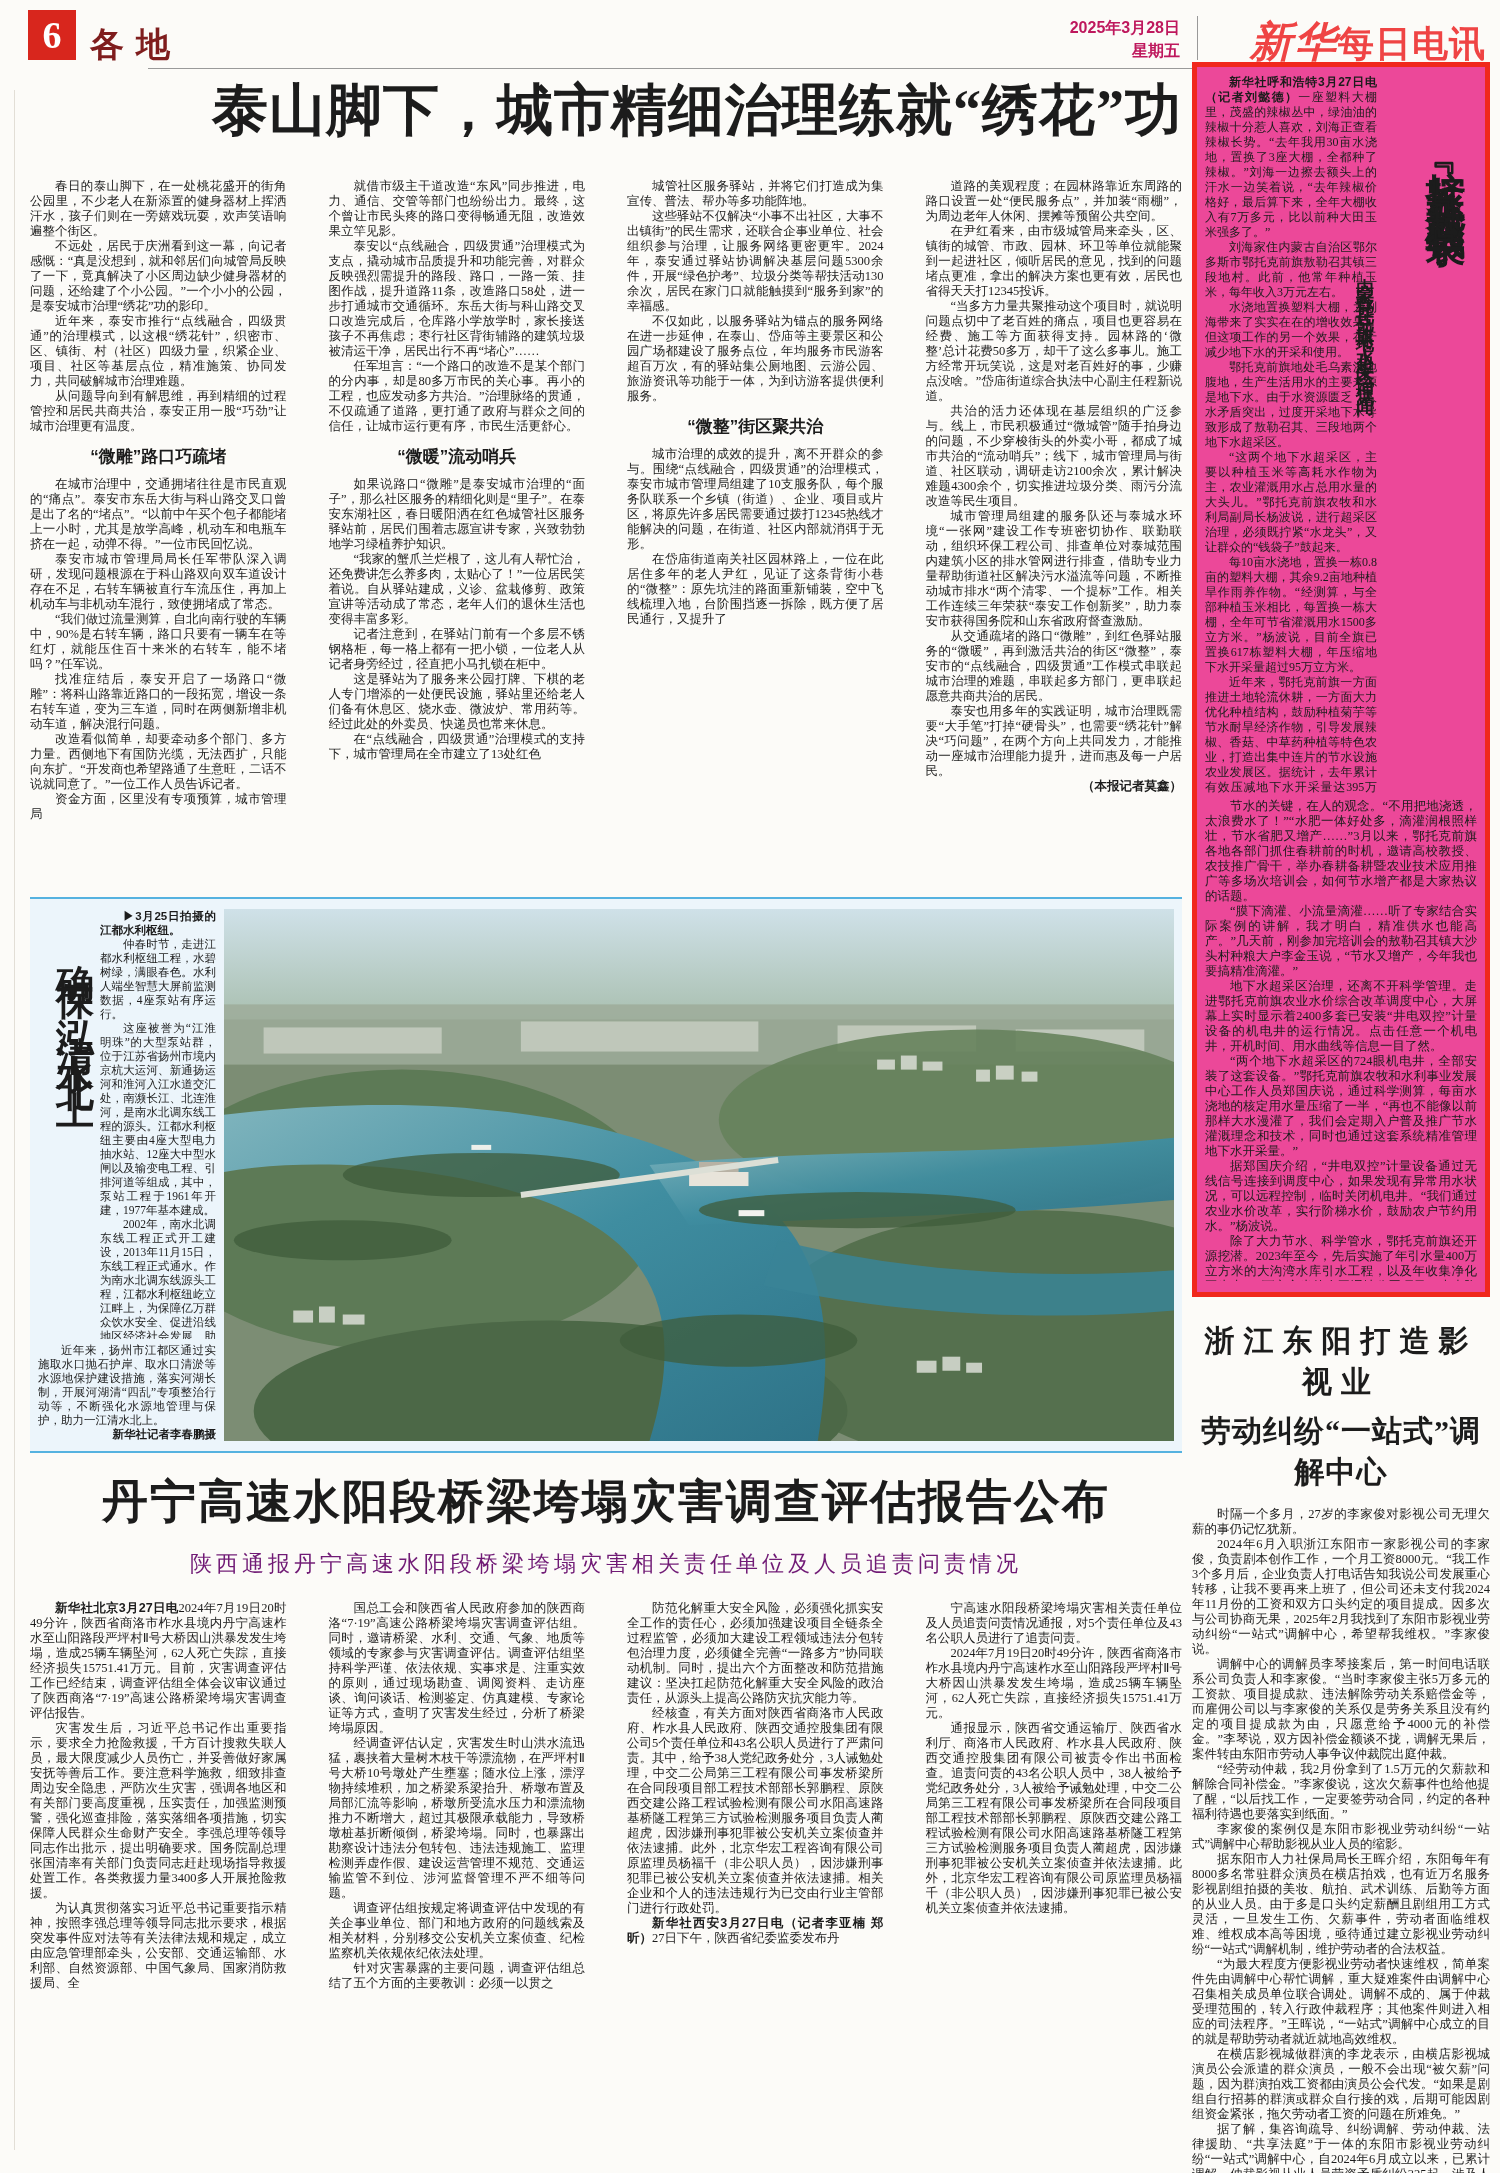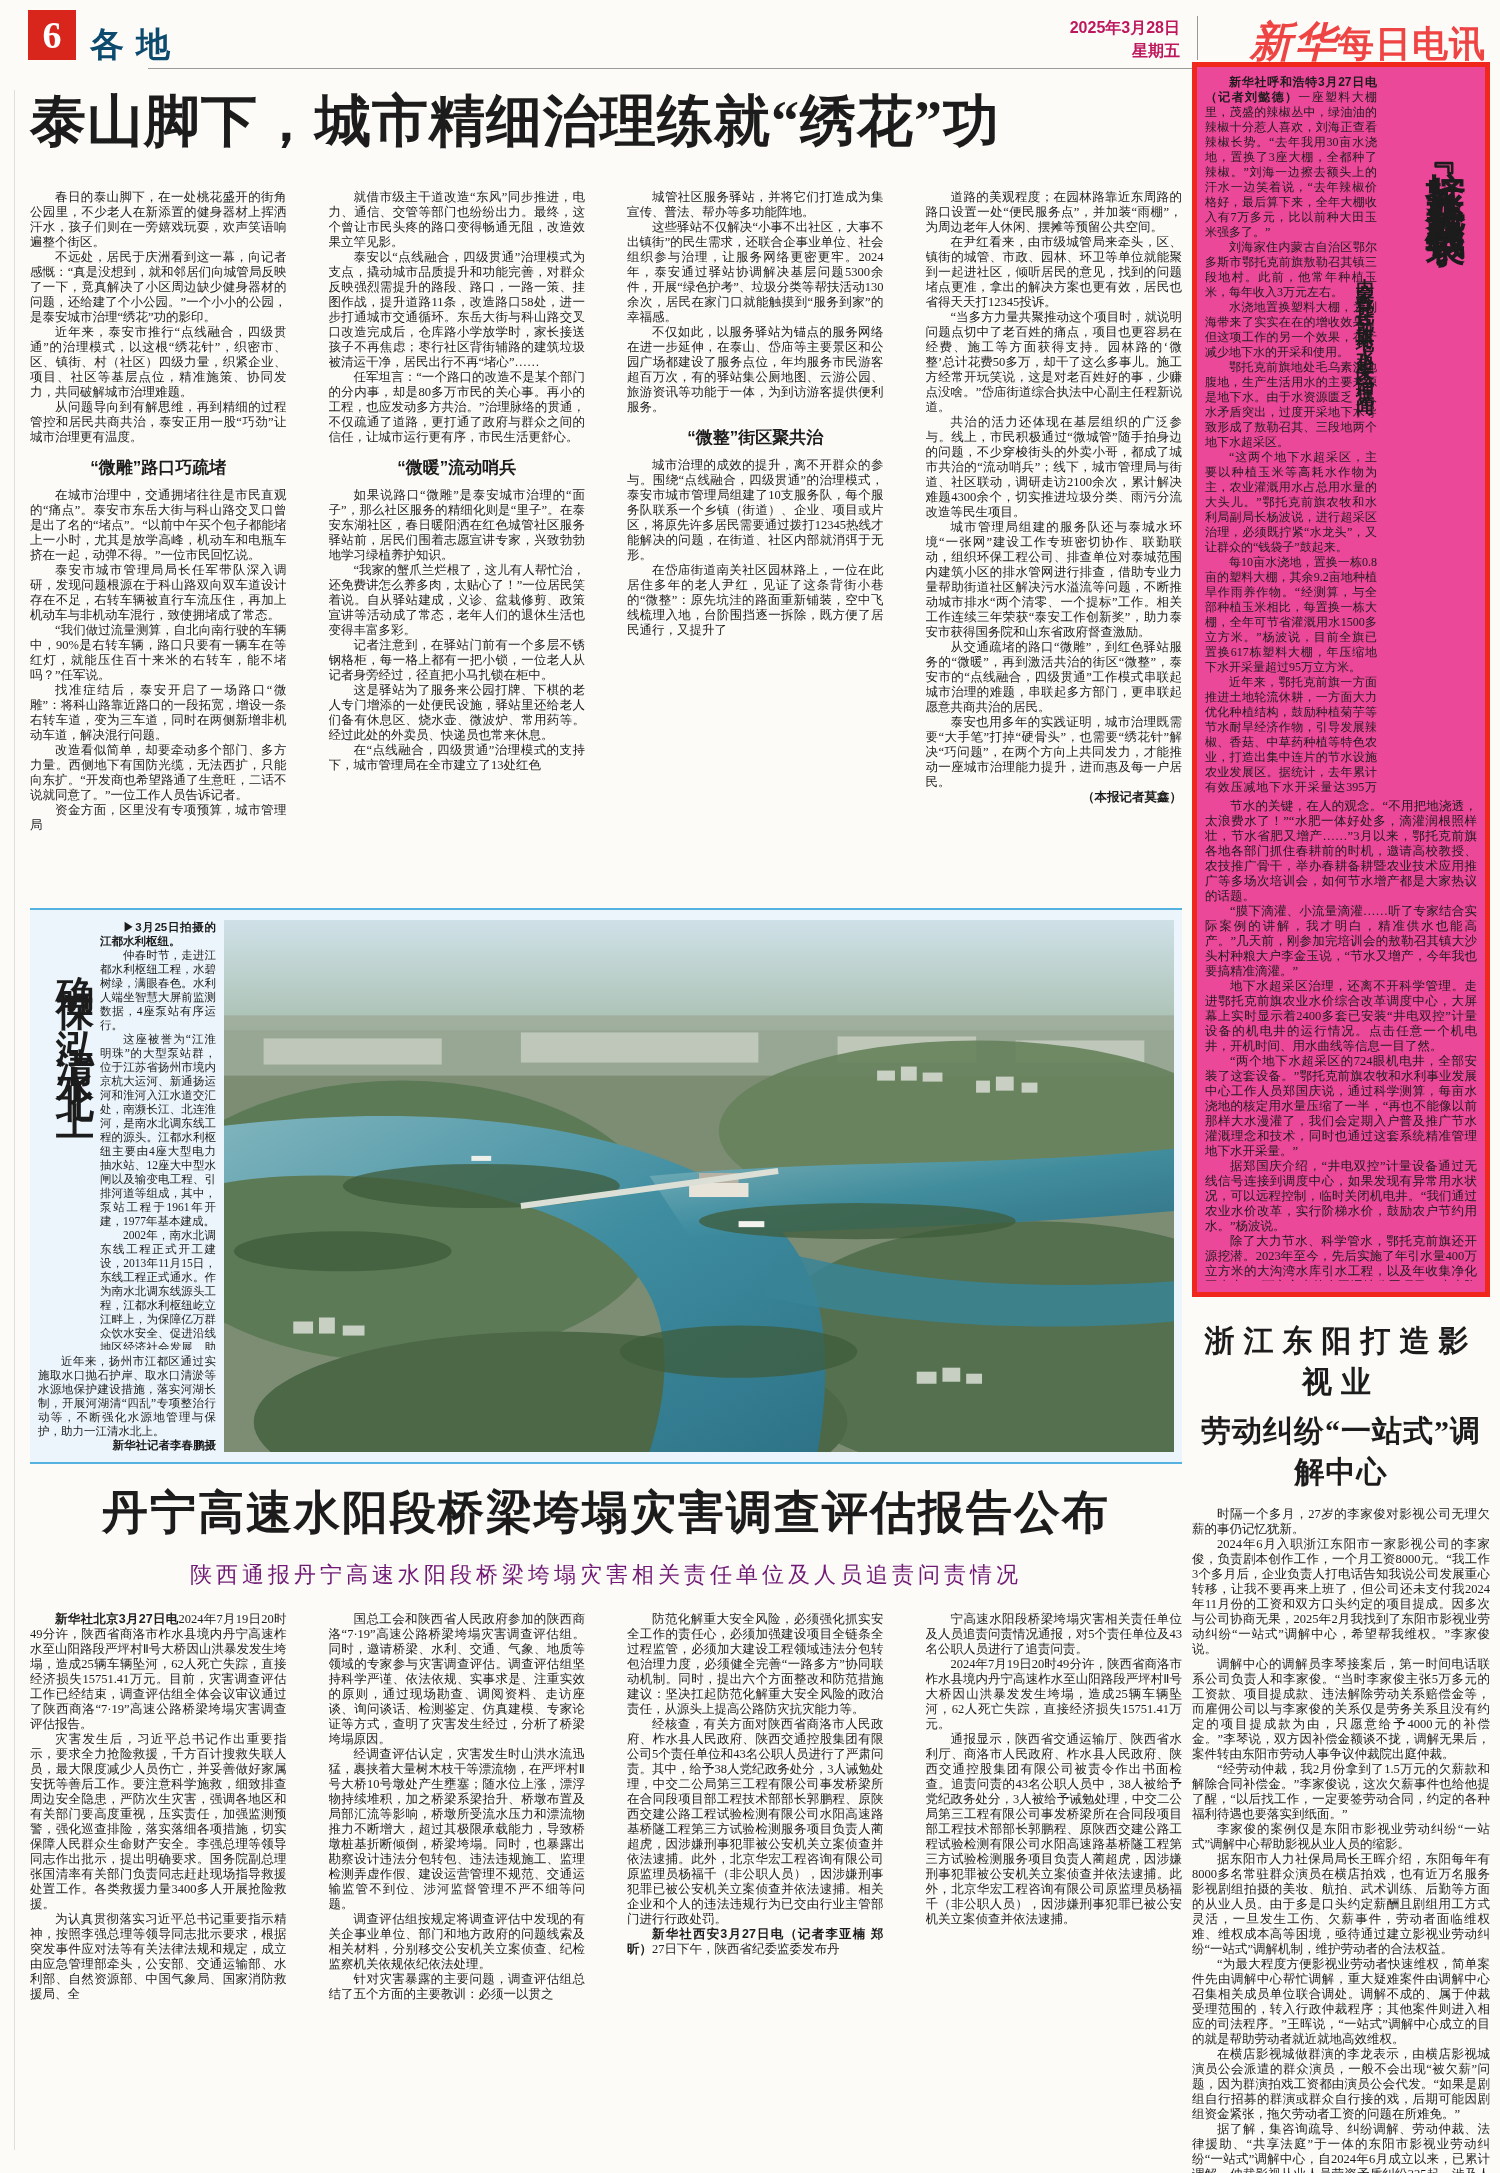--- a/index.html
+++ b/index.html
@@ -7,36 +7,36 @@
   body {
     width:1500px; height:2173px; position:relative; overflow:hidden;
     background:#fcfbf8; color:#1c1c1c;
     font-family:"Liberation Serif", serif;
   }
   
   .hdr { position:absolute; left:0; top:0; width:1500px; height:70px; }
   .hdr-rule { position:absolute; left:148px; top:68px; width:1342px; height:0; border-top:1.5px solid #9a9a9a; }
   .pageno { position:absolute; left:28px; top:10px; width:48px; height:50px; background:#d8261d; color:#fff;
             font-size:38px; font-weight:900; text-align:center; line-height:50px; font-family:"Liberation Serif",serif; }
-  .section-label { position:absolute; left:90px; top:22px; font-size:34px; font-weight:900; color:#0c4a6e; letter-spacing:12px; }
+  .section-label { position:absolute; left:90px; top:22px; font-size:34px; font-weight:900; color:#7f1d1d; letter-spacing:12px; }
   .dateblock { position:absolute; right:320px; top:16px; text-align:right; font-size:16px; line-height:1.45; color:#be185d; font-family:"Liberation Sans",sans-serif; font-weight:700;}
   .hdr-div { position:absolute; right:302px; top:16px; width:0; height:44px; border-left:1px solid #999; }
   .masthead { position:absolute; right:14px; top:14px; color:#ef4444; white-space:nowrap; }
   .masthead .mh1 { font-size:42px; font-weight:900; font-style:italic; font-family:"Liberation Serif",serif; letter-spacing:2px; }
   .masthead .mh2 { font-size:36px; font-weight:900; font-family:"Liberation Sans",sans-serif; letter-spacing:1px; }
   
   .left-region { position:absolute; left:30px; top:70px; width:1152px; }
   .right-region { position:absolute; left:1192px; top:62px; width:298px; }
   
   p { margin:0; text-indent:2em; text-align:justify; line-height:15px; font-size:12.5px; }
   p.by { text-align:right; font-weight:700; text-indent:0; }
   p b { font-family:"Liberation Sans",sans-serif; }
   h4 { font-family:"Liberation Sans",sans-serif; font-size:17px; font-weight:700; text-align:center; margin:11px 0 9px; }
   
-  .ts-headline { font-size:56px; font-weight:900; text-align:left; margin:14px 0 30px; letter-spacing:1px; }
+  .ts-headline { font-size:56px; font-weight:900; text-align:right; margin:3px 0 30px; letter-spacing:1px; }
   .cols4 { display:flex; gap:42px; overflow:hidden; }
   .cols4 > div { width:270px; overflow:hidden; }
   .ts-cols { height:702px; }
   
   .photo-sec { margin-top:16px; height:556px; background:#ecf5fb; border-top:2px solid #55b2e0; border-bottom:2px solid #55b2e0; padding:10px 8px; display:flex; gap:8px; }
   .cap-col { width:178px; display:flex; flex-direction:column; }
   .cap-upper { display:flex; flex:1; overflow:hidden; }
   .v-title { writing-mode:vertical-rl; text-orientation:upright; font-size:38px; font-weight:700; letter-spacing:18px; width:62px; padding-top:26px; font-family:"Liberation Serif",serif; }
   .cap-flow { flex:1; overflow:hidden; }
   .cap-flow p, .cap-tail p { font-size:11.5px; line-height:14px; }

